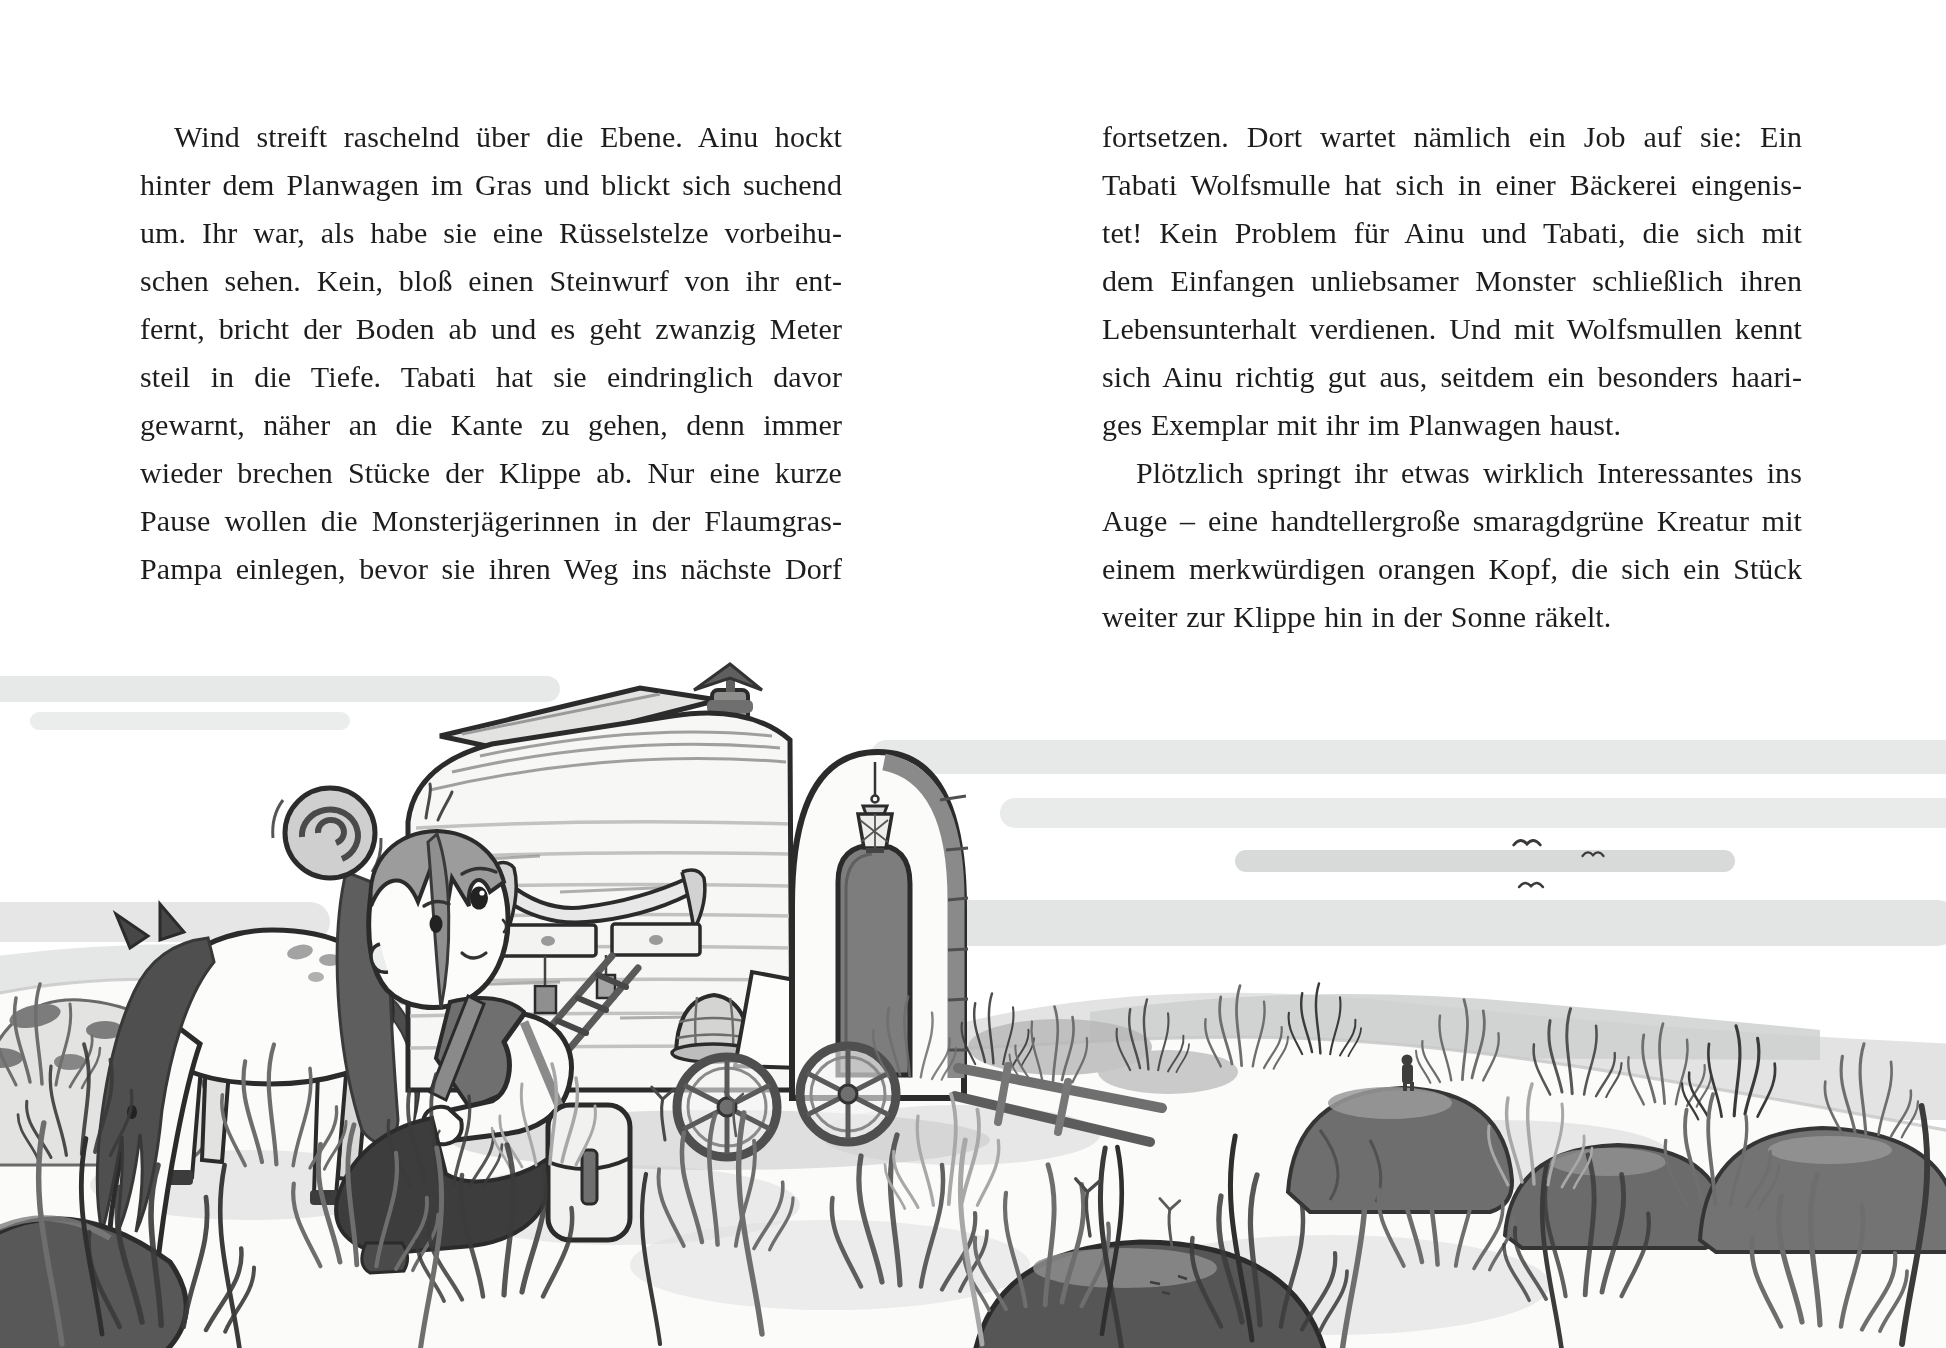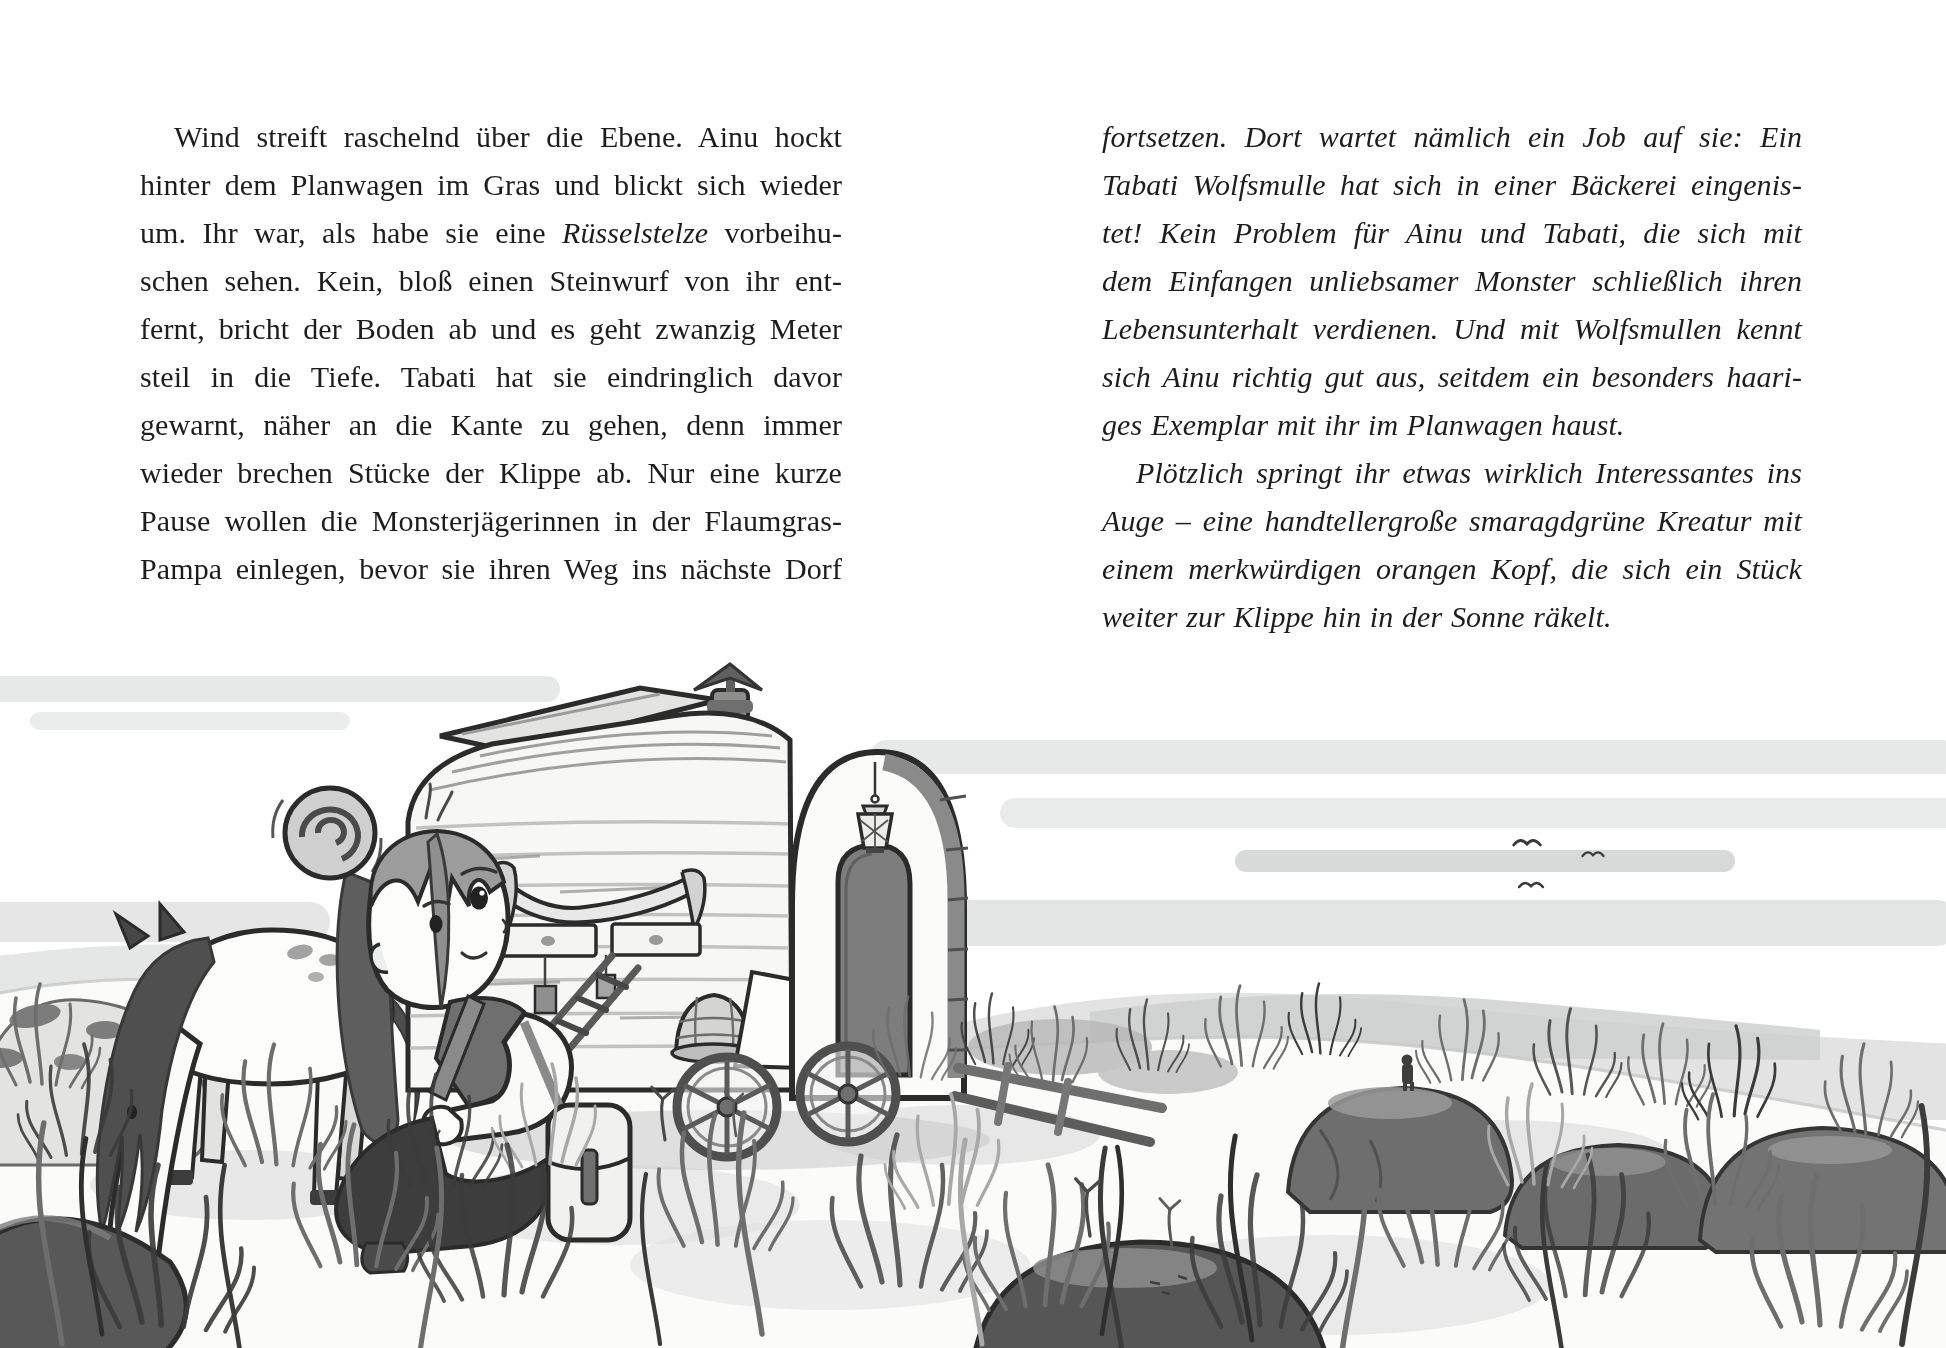--- a/index.html
+++ b/index.html
@@ -1,33 +1,33 @@
 <!DOCTYPE html>
 <html lang="de"><head>
 <meta charset="utf-8">
 <style>
   html,body{margin:0;padding:0;background:#ffffff;}
   body{width:1946px;height:1348px;position:relative;overflow:hidden;
        font-family:"Liberation Serif","DejaVu Serif",serif;color:#1d1d1d;}
   .page-col{position:absolute;top:113px;font-size:30px;line-height:48px;
             letter-spacing:.1px;word-spacing:1px;}
   .col-left{left:140px;width:702px;}
-  .col-right{left:1102px;width:700px;font-style:italic;}
+  .col-right{left:1102px;width:700px;}
   .line{text-align:justify;text-align-last:justify;white-space:normal;height:48px;overflow:visible;}
   .line.nj{text-align:left;text-align-last:left;}
   .line.ind{text-indent:34px;}
-  .it{font-style:italic;}
+  .it{}
   #illo{position:absolute;left:0;top:650px;width:1946px;height:698px;display:block;}
 </style>
 </head>
 <body>
 
 <div class="page-col col-left">
     <div class="line ind"><span>Wind streift raschelnd über die Ebene. Ainu hockt</span></div>
-    <div class="line"><span>hinter dem Planwagen im Gras und blickt sich wieder</span></div>
+    <div class="line"><span>hinter dem Planwagen im Gras und blickt sich suchend</span></div>
     <div class="line"><span>um. Ihr war, als habe sie eine </span><span class="it">Rüsselstelze</span><span> vorbeihu-</span></div>
     <div class="line"><span>schen sehen. Kein, bloß einen Steinwurf von ihr ent-</span></div>
     <div class="line"><span>fernt, bricht der Boden ab und es geht zwanzig Meter</span></div>
     <div class="line"><span>steil in die Tiefe. Tabati hat sie eindringlich davor</span></div>
     <div class="line"><span>gewarnt, näher an die Kante zu gehen, denn immer</span></div>
     <div class="line"><span>wieder brechen Stücke der Klippe ab. Nur eine kurze</span></div>
     <div class="line"><span>Pause wollen die Monsterjägerinnen in der Flaumgras-</span></div>
     <div class="line"><span>Pampa einlegen, bevor sie ihren Weg ins nächste Dorf</span></div>
   </div>
 <div class="page-col col-right">

